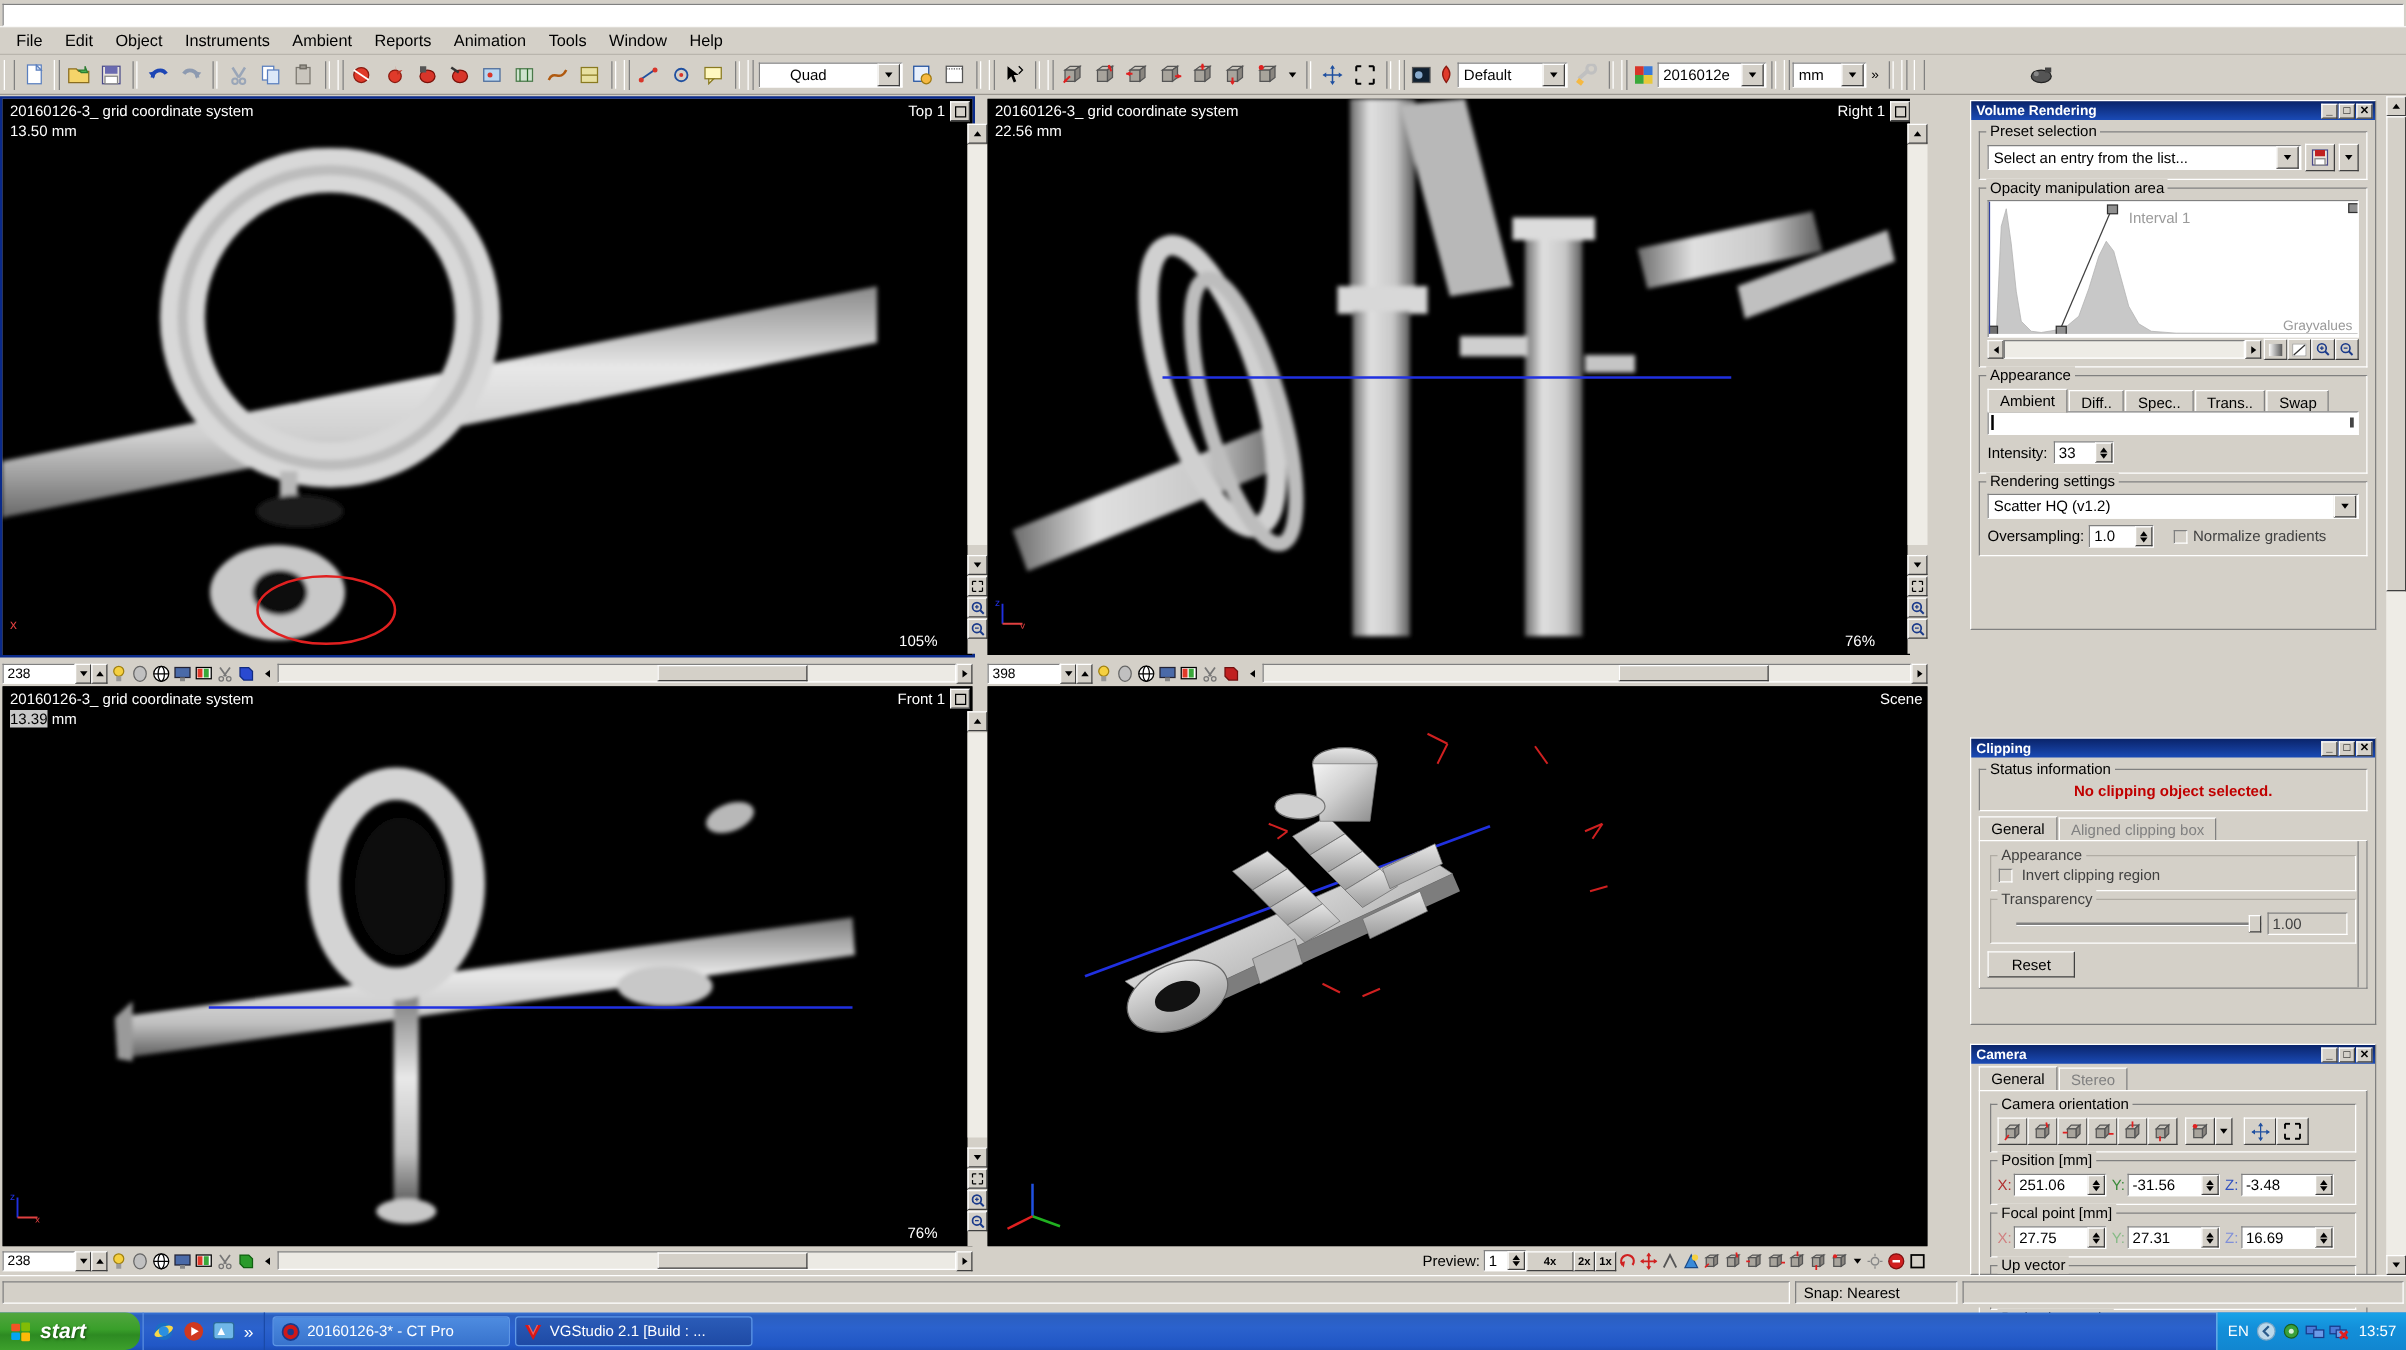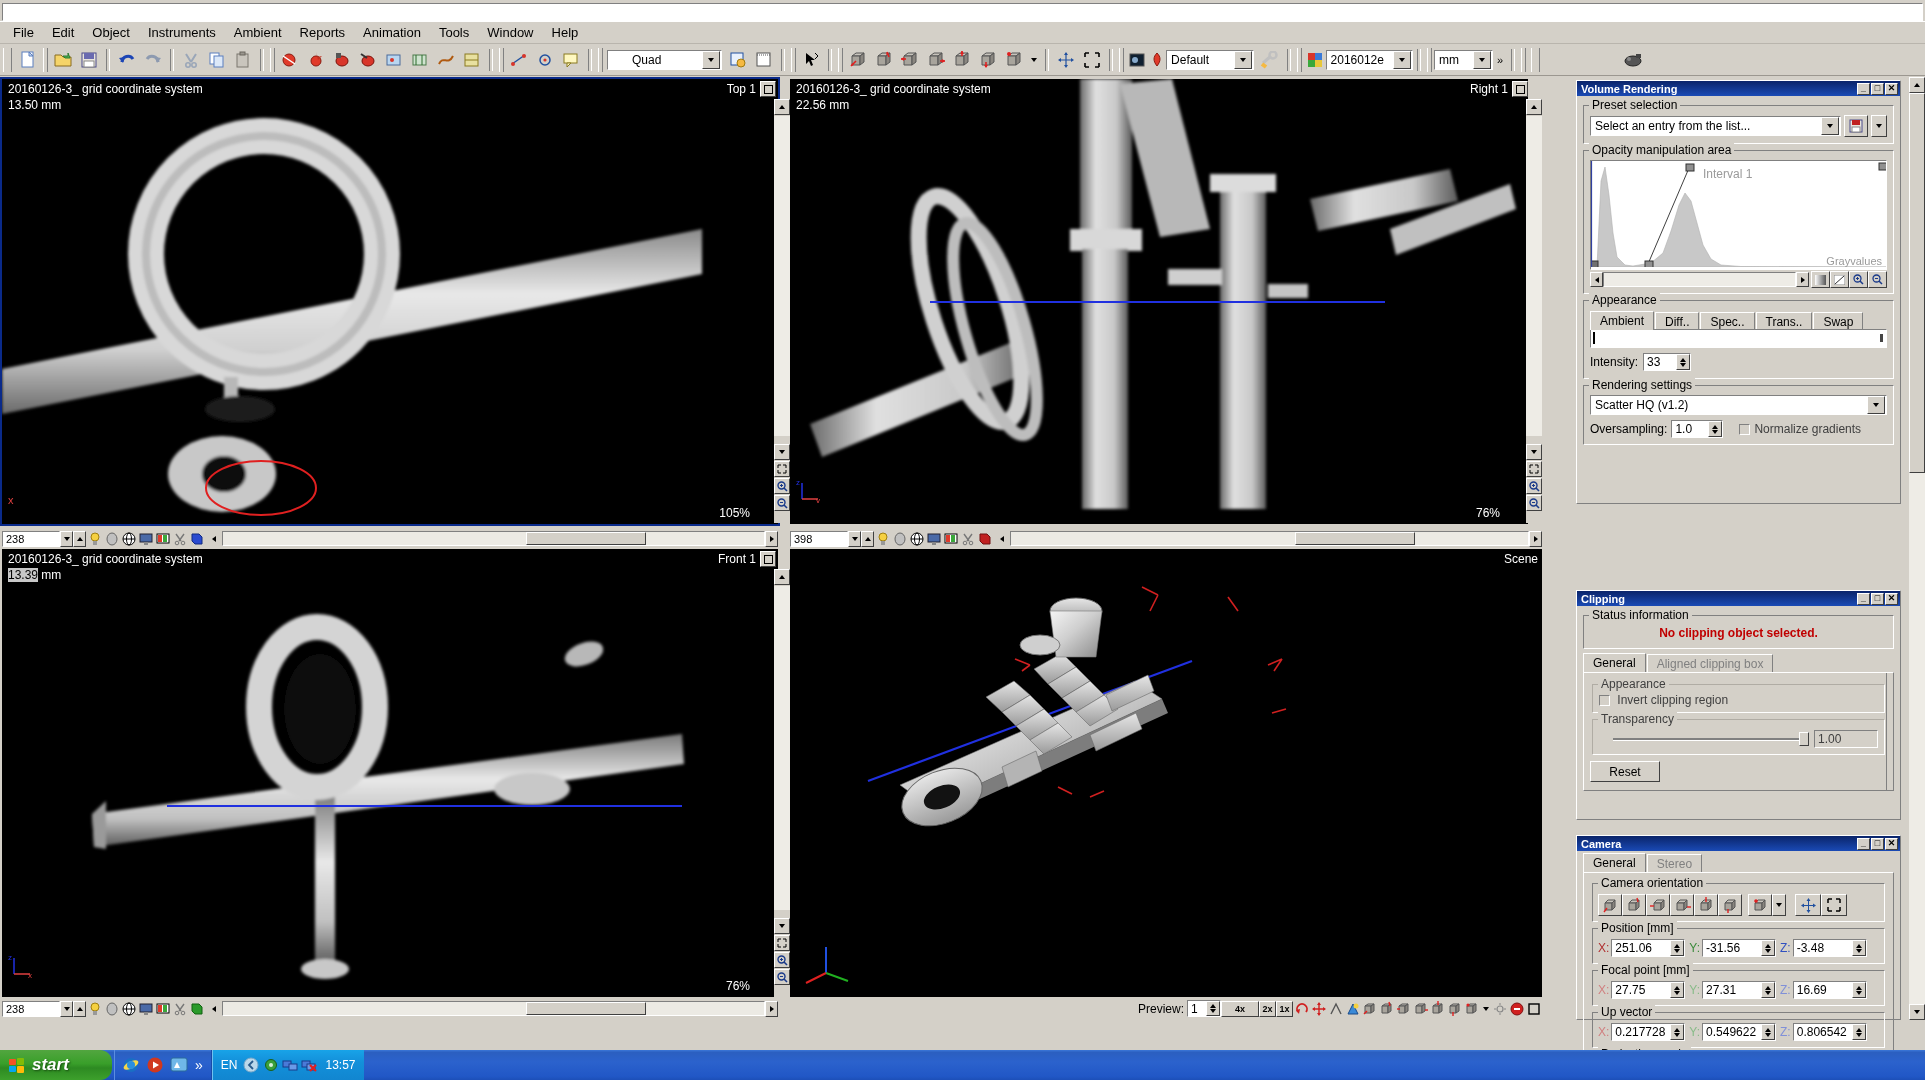--- a/index.html
+++ b/index.html
@@ -1487,20 +1487,27 @@
         </div>
       <div style="position:absolute;top:16px;left:0;right:0;bottom:16px;background:#eeece6;">
         <div style="position:absolute;top:0;left:0;right:0;height:380px;background:#d4d0c8;border:1px solid;border-color:#fff #404040 #404040 #fff;box-sizing:border-box;"></div>
       </div>
       <div class="sbtn" style="position:absolute;bottom:0;">
           <span class="caret"></span>
         </div>
     </div>
   </div>
 
+  <div class="statusbar">
+    <div class="stcell" style="width:1430px;"></div>
+    <div class="stcell" style="width:130px;">
+      <span>Snap: Nearest</span>
+    </div>
+    <div class="stcell" style="flex:1;"></div>
+  </div>
 
   <div class="taskbar">
     <div class="startbtn">
       <span style="margin-right:6px;display:inline-flex;">
         <svg width="18" height="18">
             <rect x="1" y="3" width="7" height="6" fill="#f35325" rx="1"></rect>
             <rect x="9" y="2" width="7" height="7" fill="#81bc06" rx="1"></rect>
             <rect x="1" y="10" width="7" height="6" fill="#05a6f0" rx="1"></rect>
             <rect x="9" y="10" width="7" height="7" fill="#ffba08" rx="1"></rect>
           </svg>
@@ -1522,20 +1529,40 @@
           </svg>
       </span>
       <span style="margin:0 3px;display:inline-flex;">
         <svg width="18" height="18">
             <rect x="1" y="2" width="16" height="13" rx="2" fill="#6fb7e8" stroke="#2a6a9a"></rect>
             <path d="M4 12 L7 6 L10 12Z" fill="#fff"></path>
           </svg>
       </span>
       <span style="color:#fff;font-size:14px;margin:0 4px;">»</span>
     </div>
+    <div class="tasks">
+      <div class="task">
+        <span style="margin-right:6px;display:inline-flex;">
+          <svg width="15" height="15">
+              <circle cx="7.5" cy="7.5" r="6.5" fill="#d01818" stroke="#1a3a8a" stroke-width="1.4"></circle>
+              <circle cx="7.5" cy="7.5" r="2.6" fill="#1a3a8a"></circle>
+            </svg>
+        </span>
+        <span>20160126-3* - CT Pro</span>
+      </div>
+      <div class="task active">
+        <span style="margin-right:6px;display:inline-flex;">
+          <svg width="15" height="15">
+              <path d="M1 2 L7.5 14 L14 2 L11 2 L7.5 9 L4 2Z" fill="#d81818"></path>
+              <path d="M4 2 L7.5 9 L11 2" fill="none" stroke="#f06060"></path>
+            </svg>
+        </span>
+        <span>VGStudio 2.1  [Build : ...</span>
+      </div>
+    </div>
     <div class="tray">
       <span style="margin-right:6px;">EN</span>
       <span style="display:inline-flex;margin-right:4px;">
         <svg width="16" height="16">
             <circle cx="8" cy="8" r="7" fill="#bcd8ea" stroke="#7aa8c8"></circle>
             <path d="M10 4 L6 8 L10 12" stroke="#2a5a8a" stroke-width="1.8" fill="none"></path>
           </svg>
       </span>
       <span style="display:inline-flex;margin-right:3px;">
         <svg width="16" height="16">

